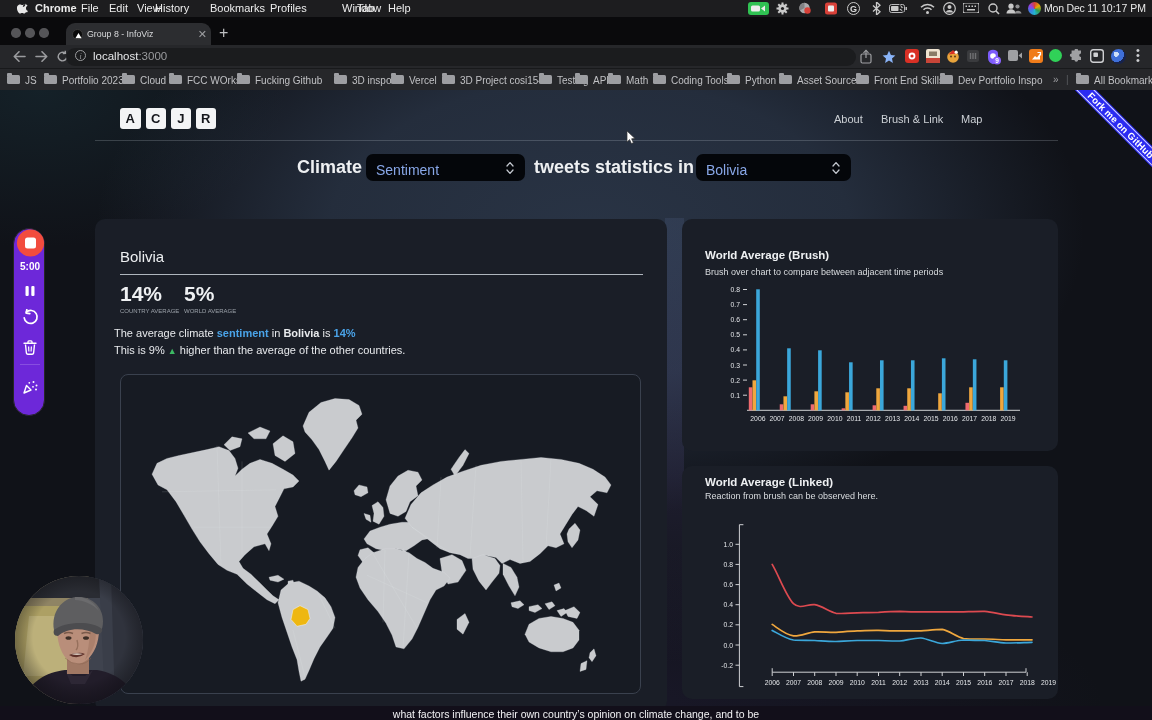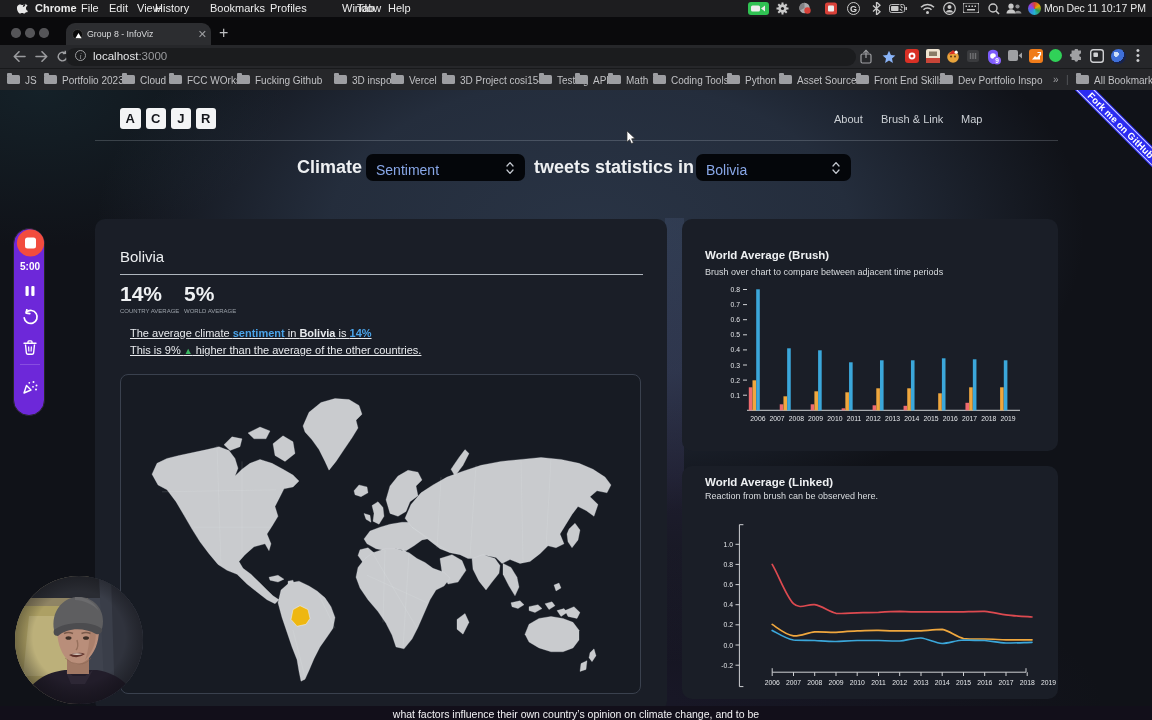--- a/index.html
+++ b/index.html
@@ -56,21 +56,21 @@
 
 .card { position:absolute; background:#1a1e27; border-radius:10px; }
 #cardL { left:95px; top:129px; width:572px; height:492px; }
 #cardR1 { left:682px; top:129px; width:376px; height:232px; }
 #cardR2 { left:682px; top:376px; width:376px; height:233px; }
 
 #cardL h2 { position:absolute; left:25px; top:28.5px; font-size:15px; font-weight:400; color:#edeff1; }
 #cardL .divider { position:absolute; left:25px; top:55px; width:523px; height:1px; background:rgba(226,232,240,0.75); }
 .stat { position:absolute; color:#eef0f2; font-size:21px; font-weight:700; }
 .statlab { position:absolute; color:#9ba1a9; font-size:6px; letter-spacing:0px; font-weight:400; }
-.para { position:absolute; left:35px; color:#e8eaed; font-size:11px;text-decoration:underline; }
+.para { position:absolute; left:19px; color:#e8eaed; font-size:11px; }
 .para b { font-weight:700; }
 .para .blue { color:#4aa3e8; font-weight:700; }
 .para .green { color:#3cb963; font-size:9px; }
 #mapbox { position:absolute; left:25px; top:155px; width:521px; height:320px; border:1px solid #3a414e; border-radius:8px; background:#171b23; overflow:hidden; }
 
 .ct { position:absolute; left:23px; color:#eef0f2; font-size:11.5px; font-weight:700; }
 .cs { position:absolute; left:23px; color:#d9dcdf; font-size:9px; }
 
 
 #ribbon { position:absolute; left:1066px; top:-30px; width:180px; height:15px; background:#2b2bf2; transform:rotate(45deg); transform-origin:left top; text-align:center; color:#fff; font-size:9.5px; font-weight:700; line-height:15px; letter-spacing:0.2px; padding-right:10px; }

